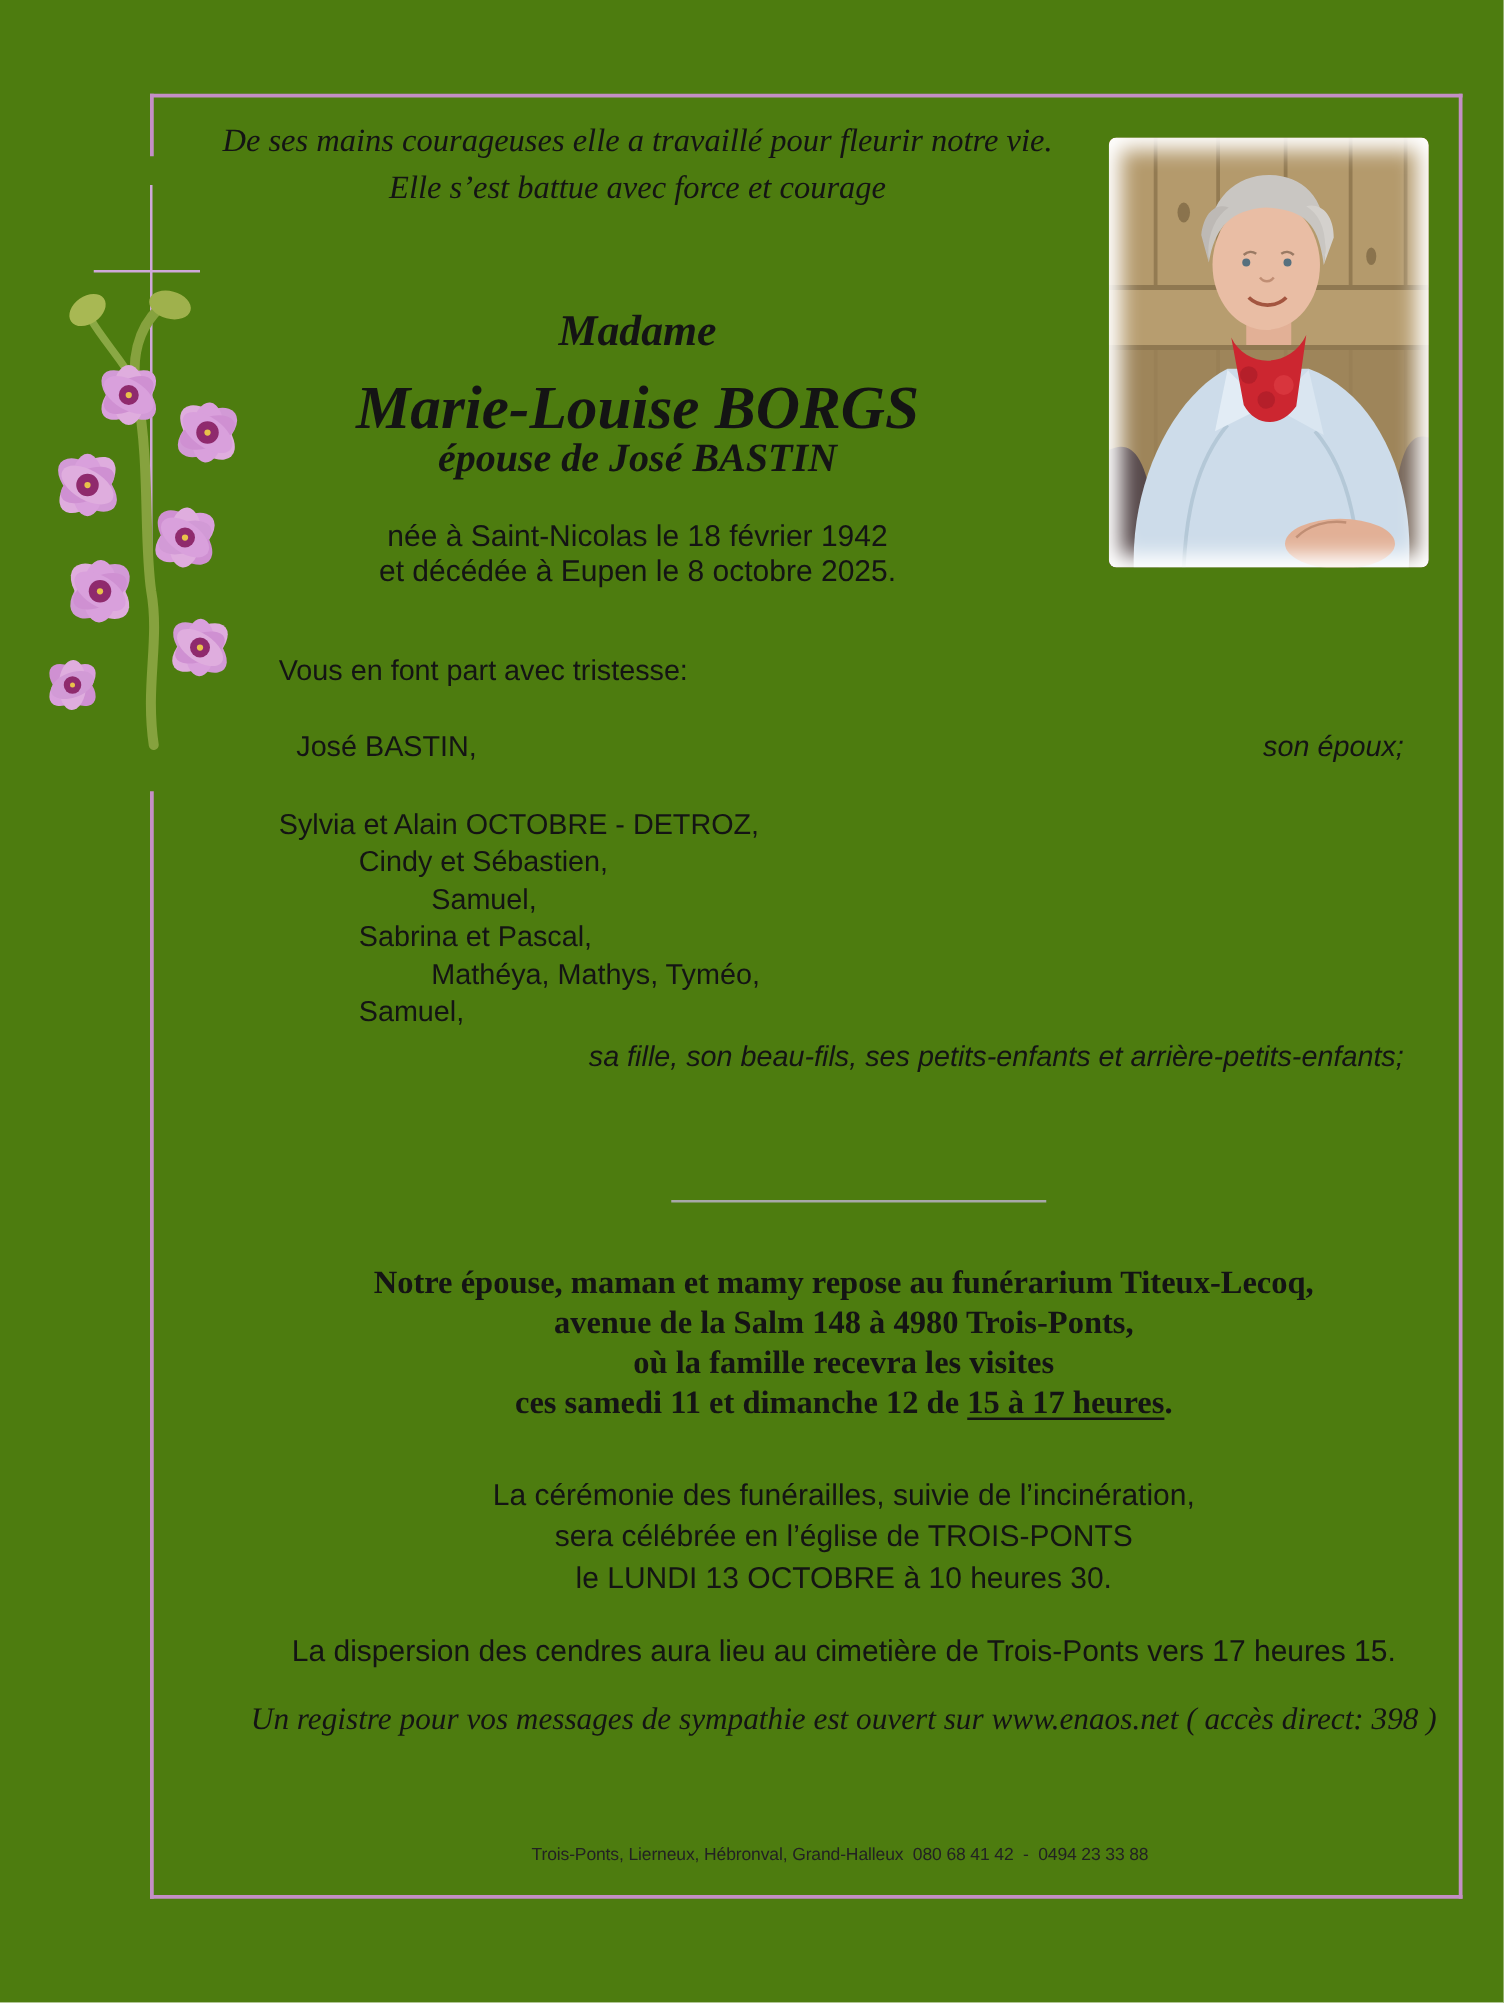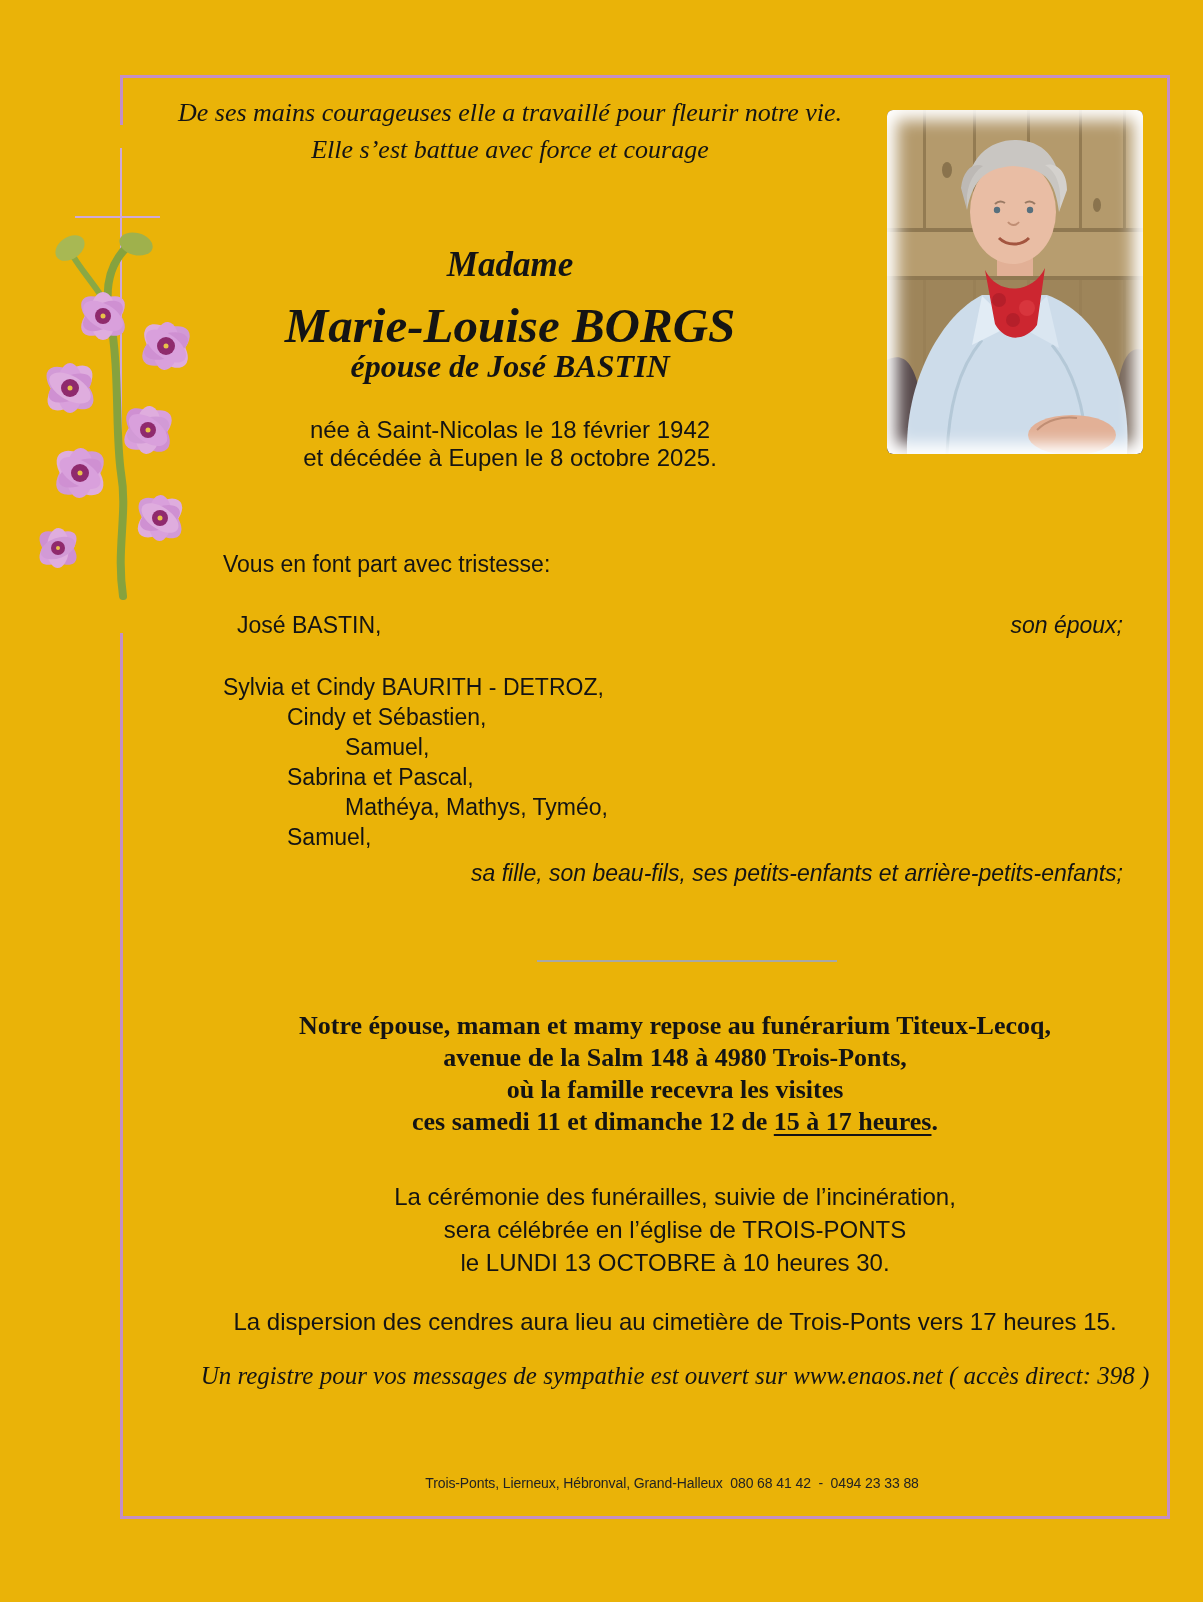--- a/index.html
+++ b/index.html
@@ -1,16 +1,16 @@
 <!DOCTYPE html>
 <html lang="fr"><head>
 <meta charset="utf-8">
 <style>
   html,body{margin:0;padding:0;background:#ffffff;}
-  #page{position:relative;width:1203px;height:1602px;background:#eab308;overflow:hidden;
+  #page{position:relative;width:1203px;height:1602px;background:#4d7c0f;overflow:hidden;
         font-family:"Liberation Sans",sans-serif;color:#141414;}
 
   
   .frame{position:absolute;background:#c48fc6;}
   #frame-top{left:120px;top:75px;width:1050px;height:3px;}
   #frame-right{left:1167px;top:75px;width:3px;height:1444px;}
   #frame-bottom{left:120px;top:1516px;width:1050px;height:3px;}
   #frame-left-stub{left:120px;top:75px;width:3px;height:50px;}
   #frame-left-main{left:120px;top:633px;width:3px;height:886px;}
 
@@ -33,21 +33,21 @@
   .sans{font-family:"Liberation Sans",sans-serif;}
   .center{text-align:center;}
 
   #epitaph{left:140px;top:94px;width:740px;font-size:26px;line-height:37px;}
   #title-madame{left:140px;top:245px;width:740px;font-size:35px;}
   #title-name{left:140px;top:297px;width:740px;font-size:49px;}
   #title-spouse{left:140px;top:348px;width:740px;font-size:32px;}
   #birth-line{left:140px;top:416px;width:740px;font-size:24px;line-height:28px;}
   #death-line{left:140px;top:444px;width:740px;font-size:24px;line-height:28px;}
 
-  .body-text{font-size:23px;line-height:28px;margin-top:28px;}
+  .body-text{font-size:23px;line-height:28px;}
   #intro-line{left:223px;top:522px;}
   #husband-name{left:237px;top:583px;}
   #husband-relation{right:80px;top:583px;font-style:italic;}
   .fam{left:223px;}
   .fam.ind1{left:287px;}
   .fam.ind2{left:345px;}
   #fam-0{top:645px;} #fam-1{top:675px;} #fam-2{top:705px;}
   #fam-3{top:735px;} #fam-4{top:765px;} #fam-5{top:795px;}
   #family-relation{right:80px;top:831px;font-style:italic;}
   #families-line{left:223px;top:891px;}
@@ -213,21 +213,21 @@
   <div id="title-madame" class="abs serif-bi center">Madame</div>
   <div id="title-name" class="abs serif-bi center">Marie-Louise BORGS</div>
   <div id="title-spouse" class="abs serif-bi center">épouse de José BASTIN</div>
   <div id="birth-line" class="abs sans center">née à Saint-Nicolas le 18 février 1942</div>
   <div id="death-line" class="abs sans center">et décédée à Eupen le 8 octobre 2025.</div>
 
   <div id="intro-line" class="abs sans body-text">Vous en font part avec tristesse:</div>
   <div id="husband-name" class="abs sans body-text">José BASTIN,</div>
   <div id="husband-relation" class="abs sans body-text">son époux;</div>
 
-  <div id="fam-0" class="abs sans body-text fam">Sylvia et Cindy BAURITH - DETROZ,</div>
+  <div id="fam-0" class="abs sans body-text fam">Sylvia et Alain OCTOBRE - DETROZ,</div>
   <div id="fam-1" class="abs sans body-text fam ind1">Cindy et Sébastien,</div>
   <div id="fam-2" class="abs sans body-text fam ind2">Samuel,</div>
   <div id="fam-3" class="abs sans body-text fam ind1">Sabrina et Pascal,</div>
   <div id="fam-4" class="abs sans body-text fam ind2">Mathéya, Mathys, Tyméo,</div>
   <div id="fam-5" class="abs sans body-text fam ind1">Samuel,</div>
 
   <div id="family-relation" class="abs sans body-text">sa fille, son beau-fils, ses petits-enfants et arrière-petits-enfants;</div>
 
   <div id="divider" class="abs"></div>
 

